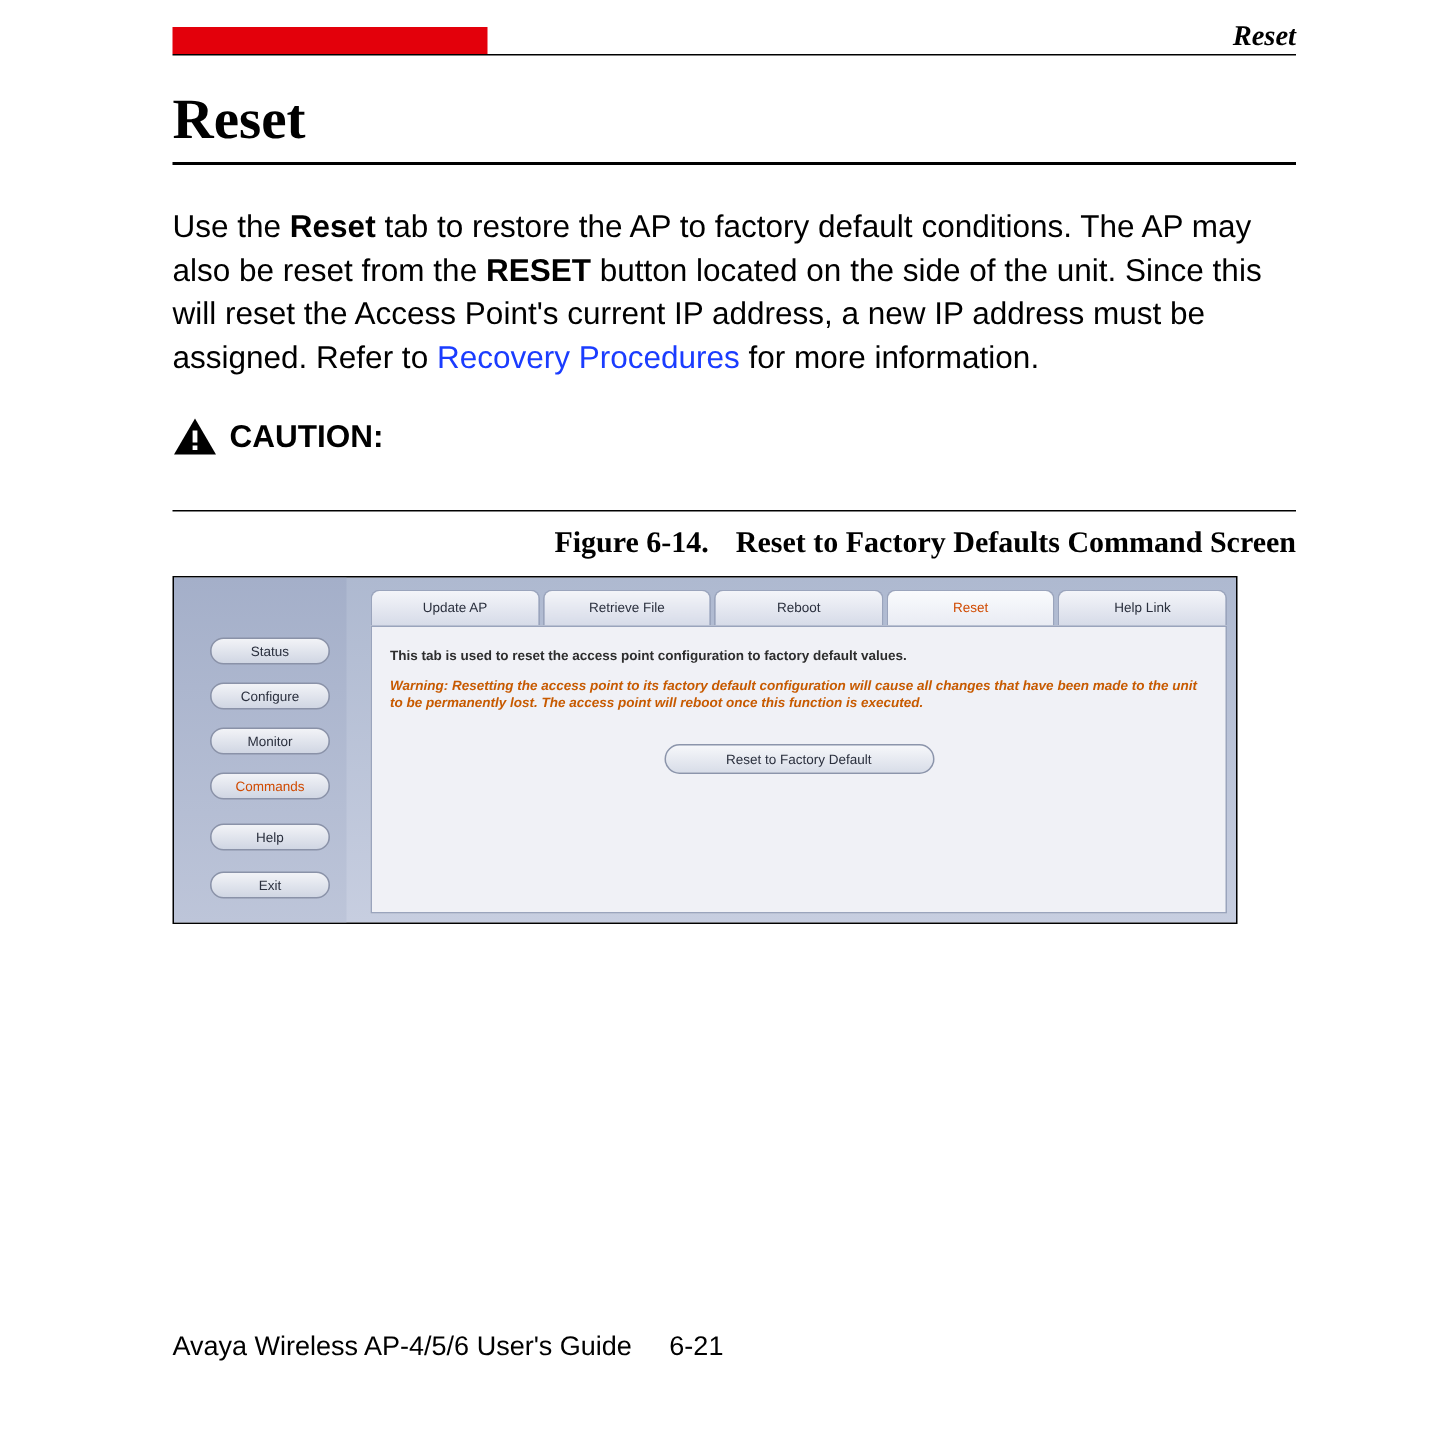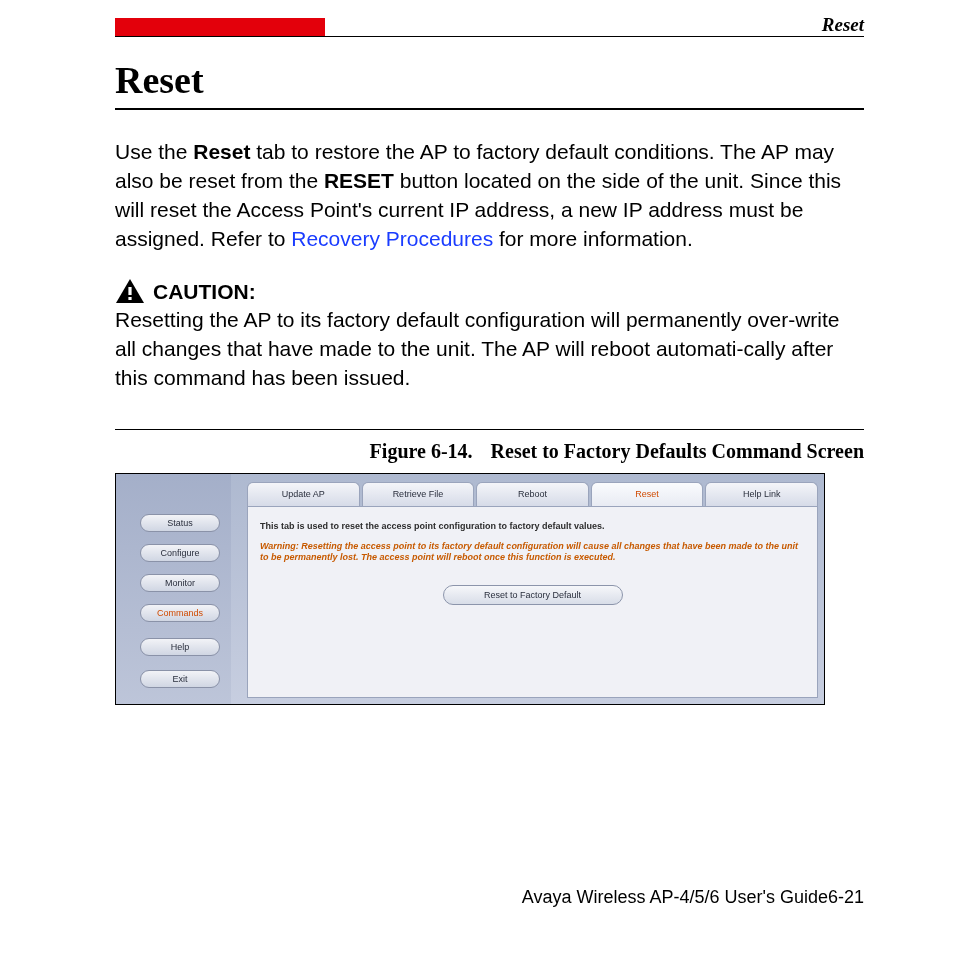--- a/index.html
+++ b/index.html
@@ -164,22 +164,23 @@
     text-align: center;
     line-height: 18px;
     color: #2a2f3d;
   }
   .footer {
     position: absolute;
     bottom: 46px;
     left: 115px;
     right: 90px;
     display: flex;
-    justify-content: flex-end;
+    justify-content: flex-start;
     font-size: 18px;
+    gap: 25px;
   }
 </style>
 </head>
 <body>
 
 <div class="top-red-bar"></div>
 <div class="header-label">Reset</div>
 <div class="header-rule"></div>
 
 <h1 class="page-title">Reset</h1>
@@ -191,21 +192,20 @@
 
 <div class="caution-block">
   <div class="caution-head">
     <svg class="warn-icon" viewBox="0 0 30 26">
       <polygon points="15,1 29,25 1,25" fill="#000"></polygon>
       <rect x="13.4" y="9" width="3.2" height="8" fill="#fff"></rect>
       <rect x="13.4" y="19" width="3.2" height="3" fill="#fff"></rect>
     </svg>
     <span>CAUTION:</span>
   </div>
-  <div class="caution-text">Resetting the AP to its factory default configuration will permanently over-write all changes that have made to the unit. The AP will reboot automati-cally after this command has been issued.</div>
 </div>
 
 <div class="figure-rule"></div>
 <div class="figure-caption">
   <span class="fig-no">Figure 6-14.</span><span>Reset to Factory Defaults Command Screen</span>
 </div>
 
 <div class="screenshot">
   <div class="ss-sidebar">
     <div class="ss-side-btn" style="top:40px">Status</div>

